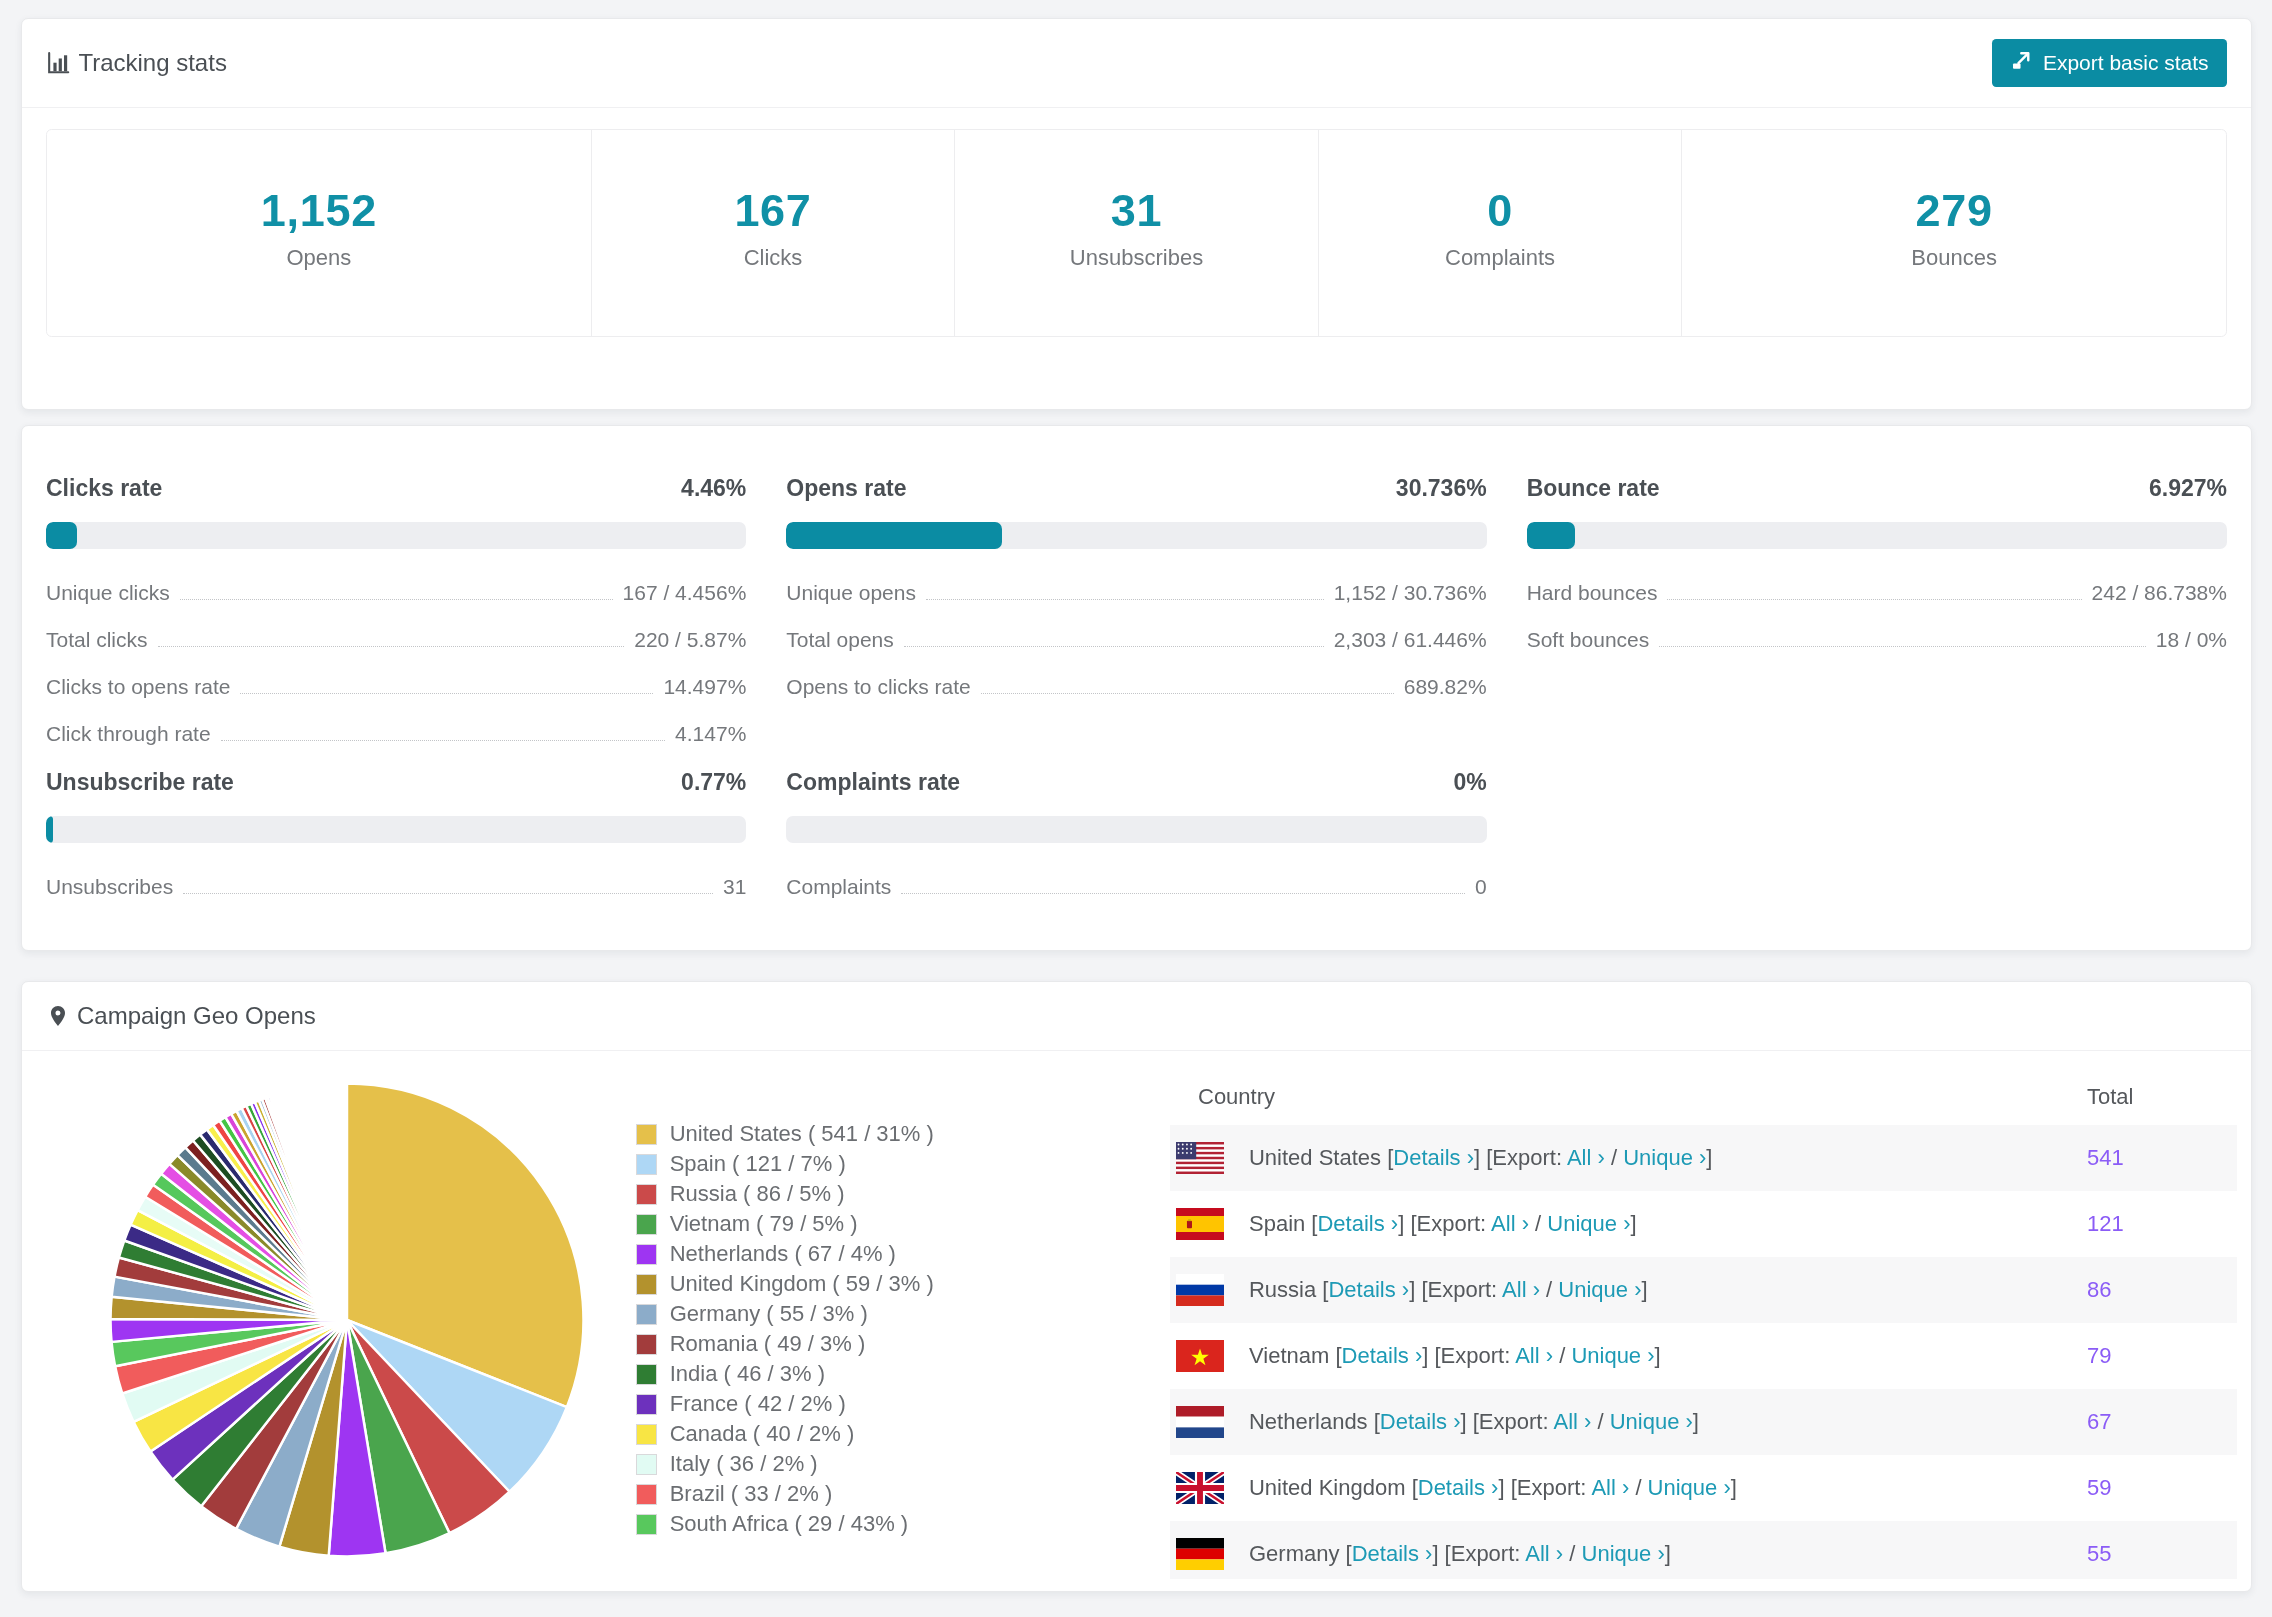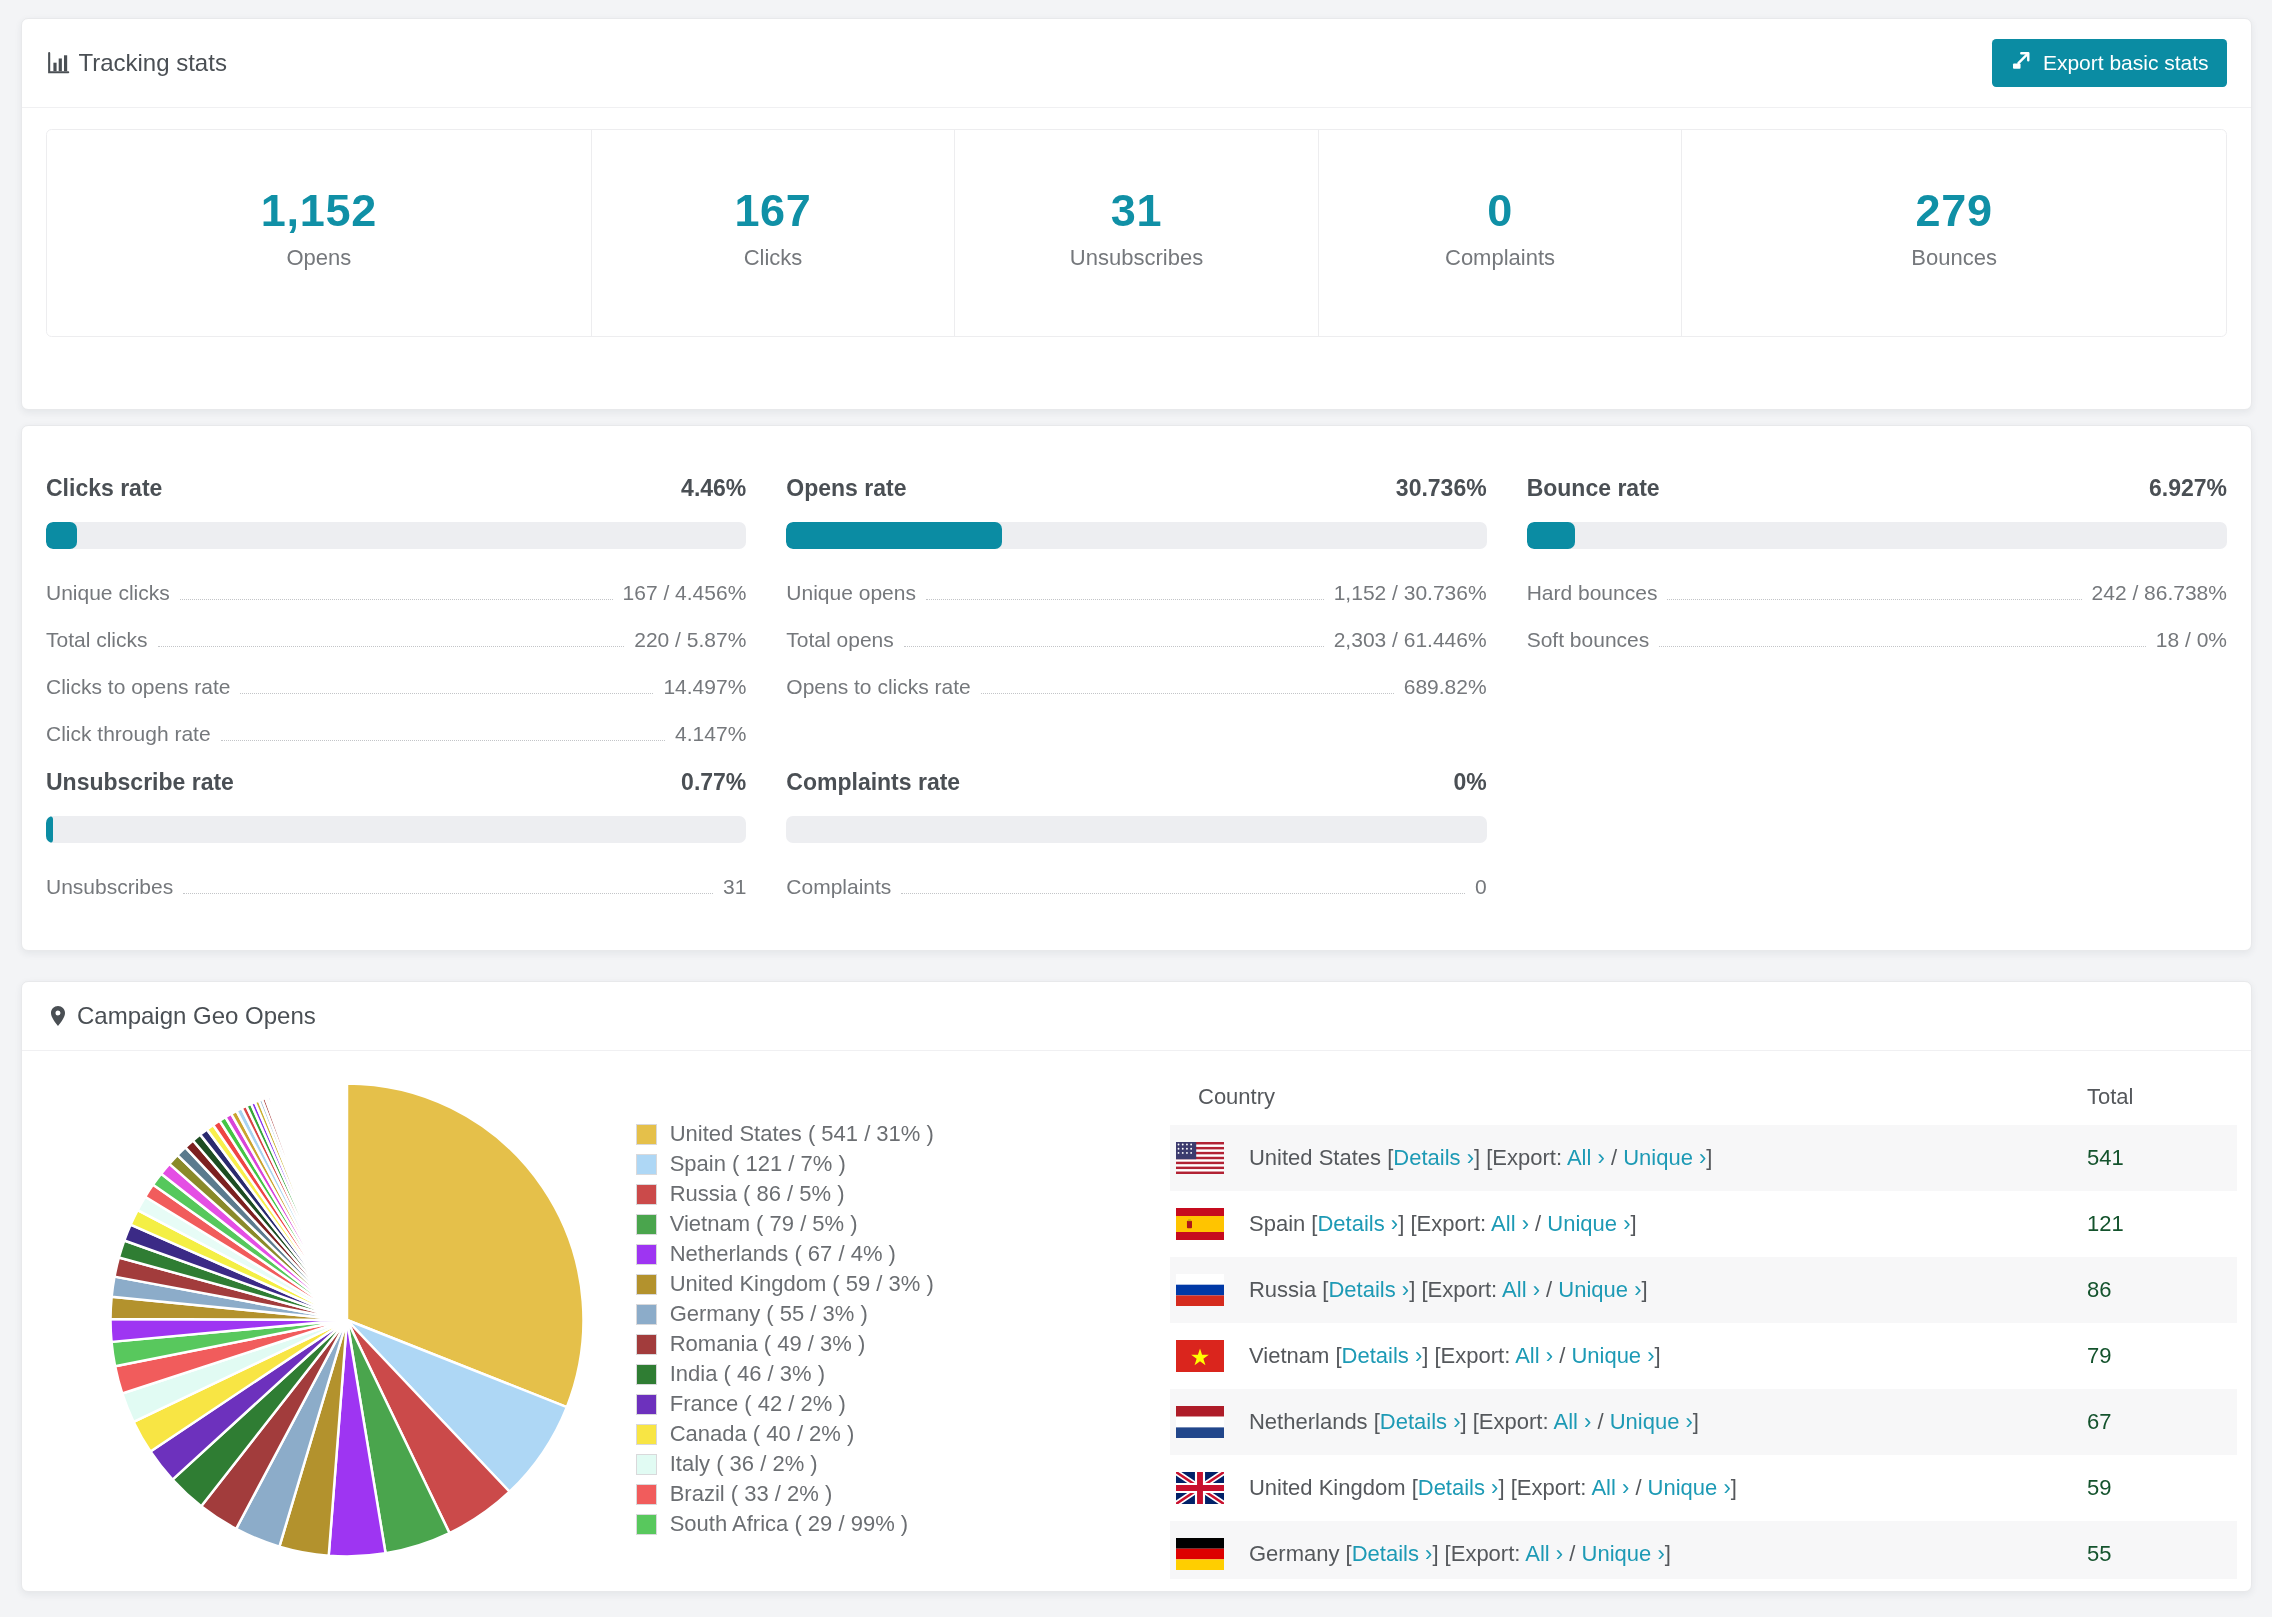--- a/index.html
+++ b/index.html
@@ -83,21 +83,21 @@
   .geo-table { width: 1067px; margin-left: auto; padding-top: 25.4px; flex: none; }
   .thead { display: flex; align-items: center; height: 56px; font-size: 22px; color: #55585c; }
   .th-country { margin-left: 28px; }
   .th-total { margin-left: auto; width: 150px; }
   .trow { display: flex; align-items: center; height: 66px; }
   .trow.stripe { background: #f7f7f8; }
   .flag { width: 48px; height: 32px; margin-left: 5.6px; flex: none; }
   .flag svg { display: block; width: 100%; height: 100%; }
   .country-text { margin-left: 25.4px; font-size: 22px; color: #55585c; white-space: nowrap; }
   .country-text a { color: #1d9ab5; text-decoration: none; }
-  .row-total { margin-left: auto; width: 150px; font-size: 22px; color: #14532d; }
+  .row-total { margin-left: auto; width: 150px; font-size: 22px; color: #8b5cf6; }
 </style>
 </head>
 <body>
 
 <div class="page">
 
   <div class="card card-tracking">
     <div class="card-header">
       <div class="card-title">
         <span>
@@ -376,21 +376,21 @@
           <div class="legend-item">
             <span class="legend-swatch" style="background: rgb(225, 251, 243);"></span>
             <span class="legend-label">Italy ( 36 / 2% )</span>
           </div>
           <div class="legend-item">
             <span class="legend-swatch" style="background: rgb(241, 92, 92);"></span>
             <span class="legend-label">Brazil ( 33 / 2% )</span>
           </div>
           <div class="legend-item">
             <span class="legend-swatch" style="background: rgb(88, 200, 93);"></span>
-            <span class="legend-label">South Africa ( 29 / 99% )</span>
+            <span class="legend-label">South Africa ( 29 / 43% )</span>
           </div>
         </div>
       <div class="geo-table">
         <div class="thead">
           <span class="th-country">Country</span>
           <span class="th-total">Total</span>
         </div>
         <div id="tbody">
             <div class="trow stripe">
               <span class="flag">

